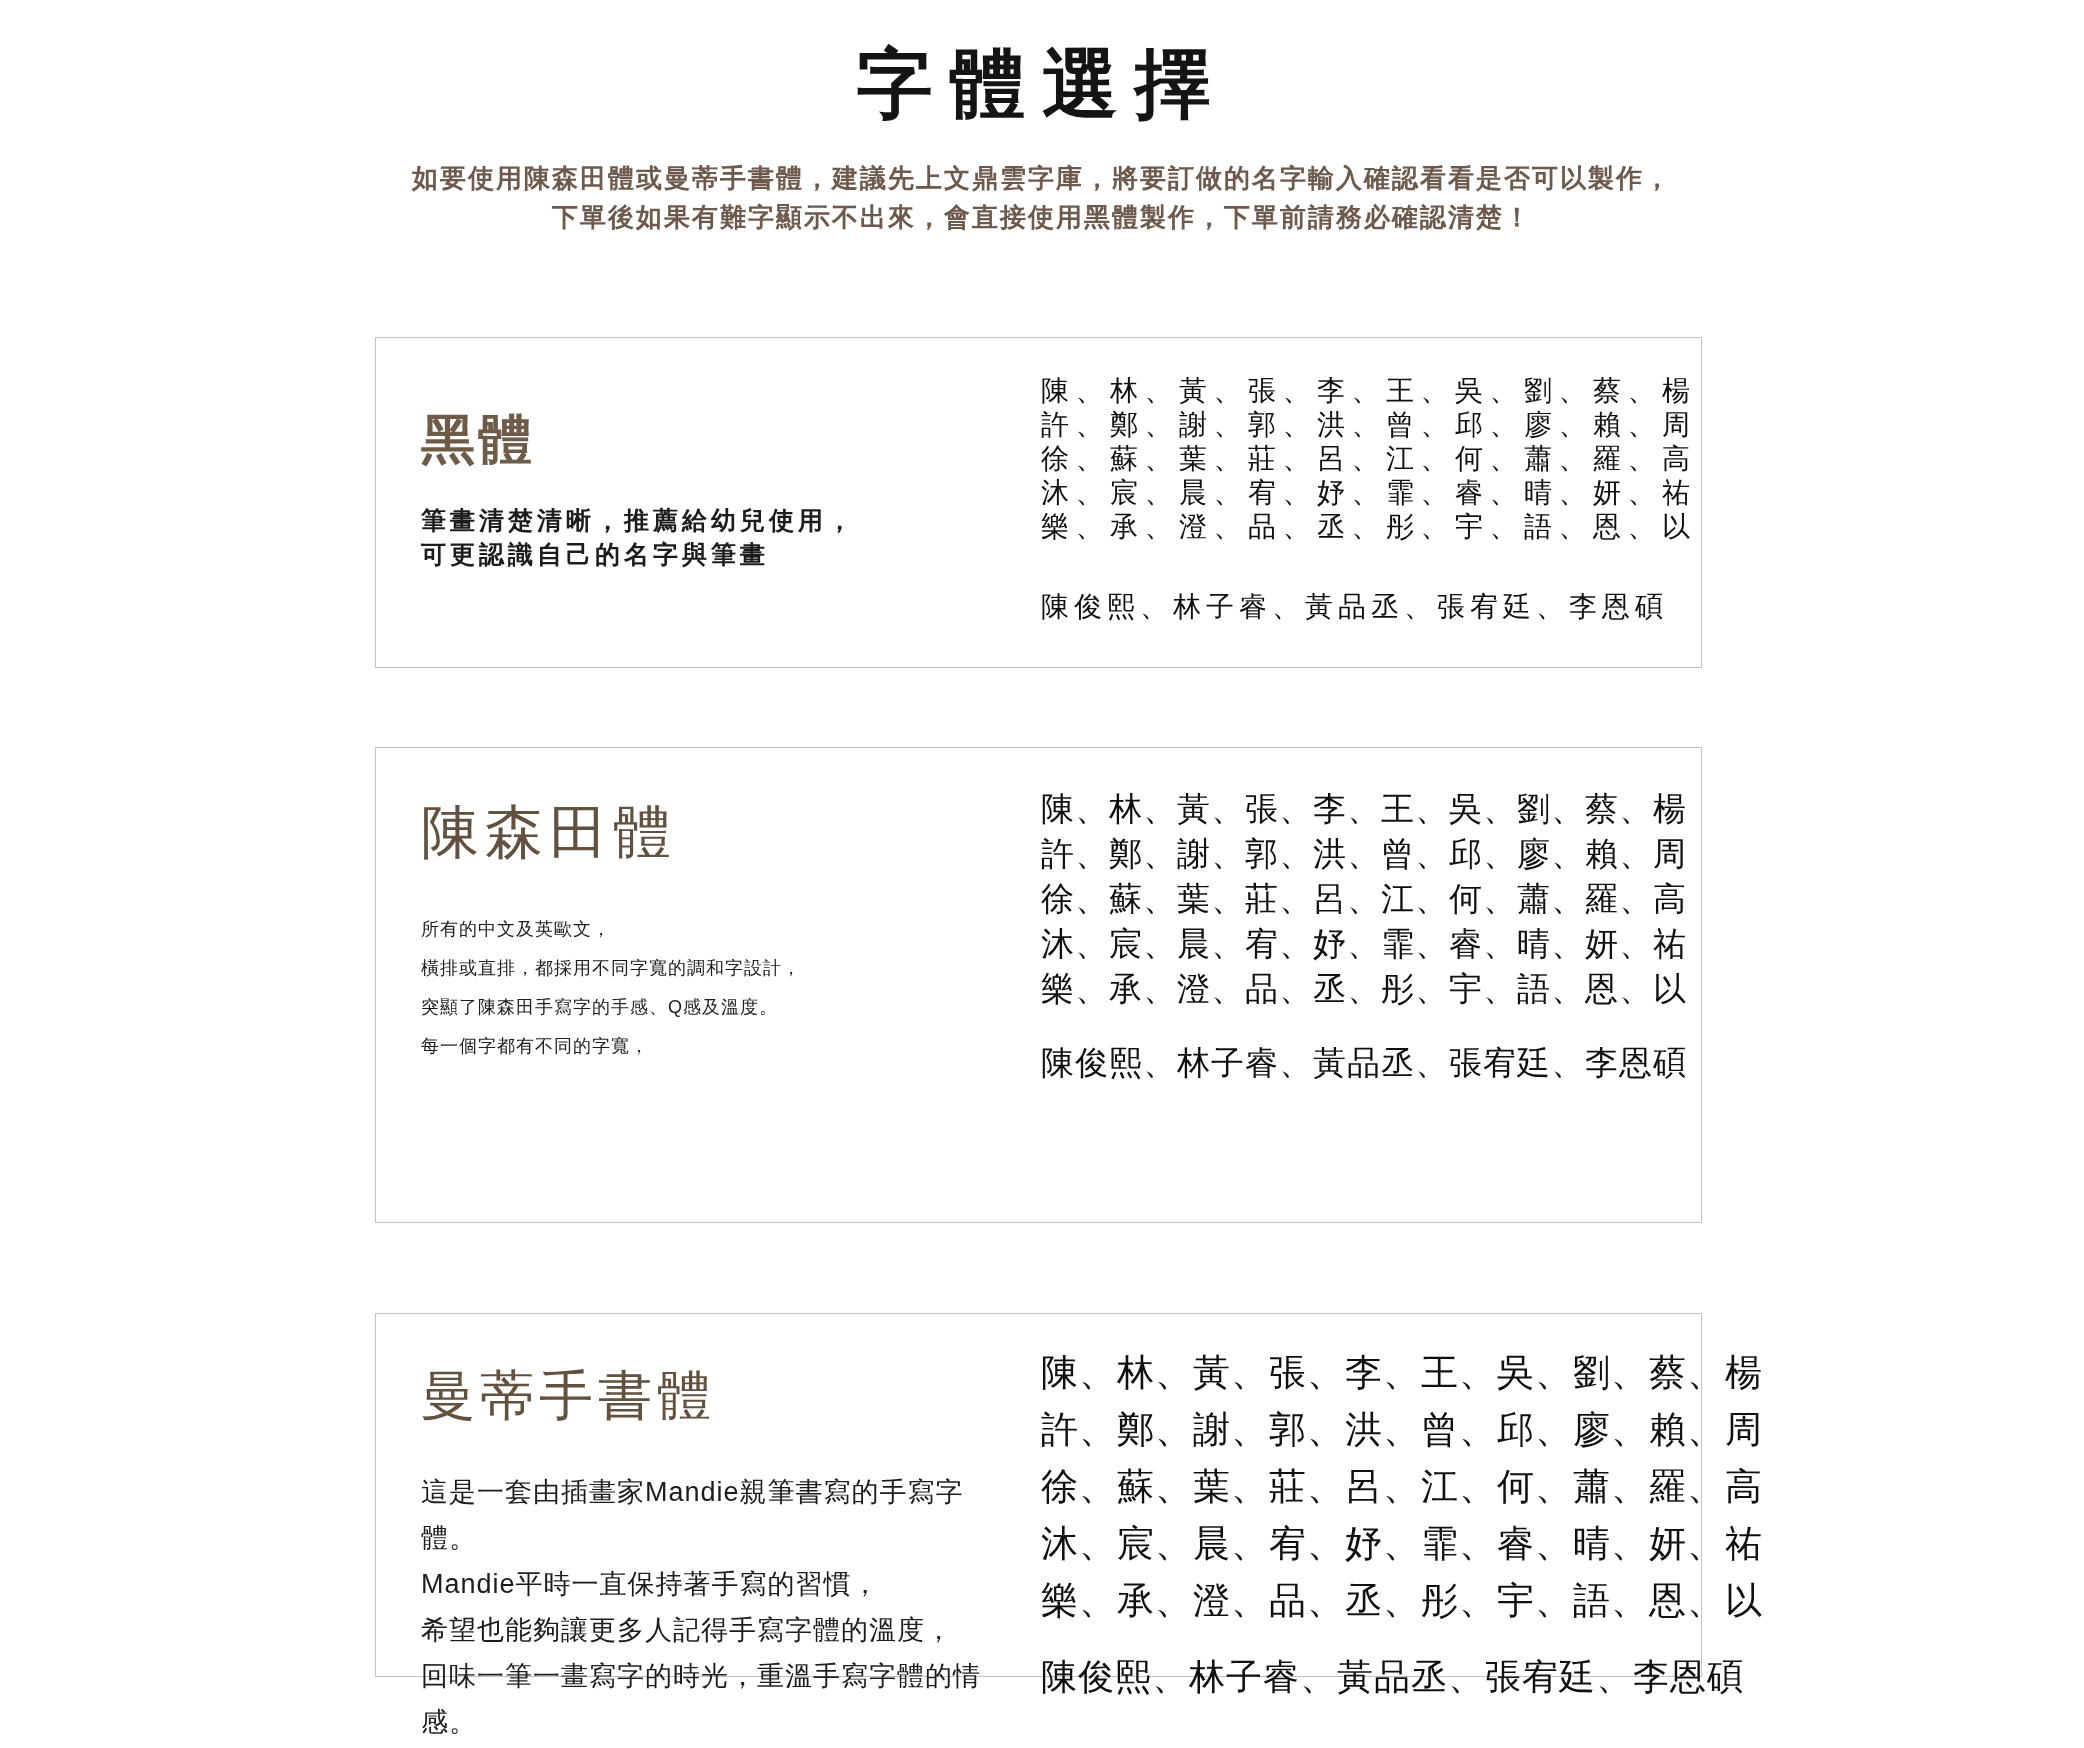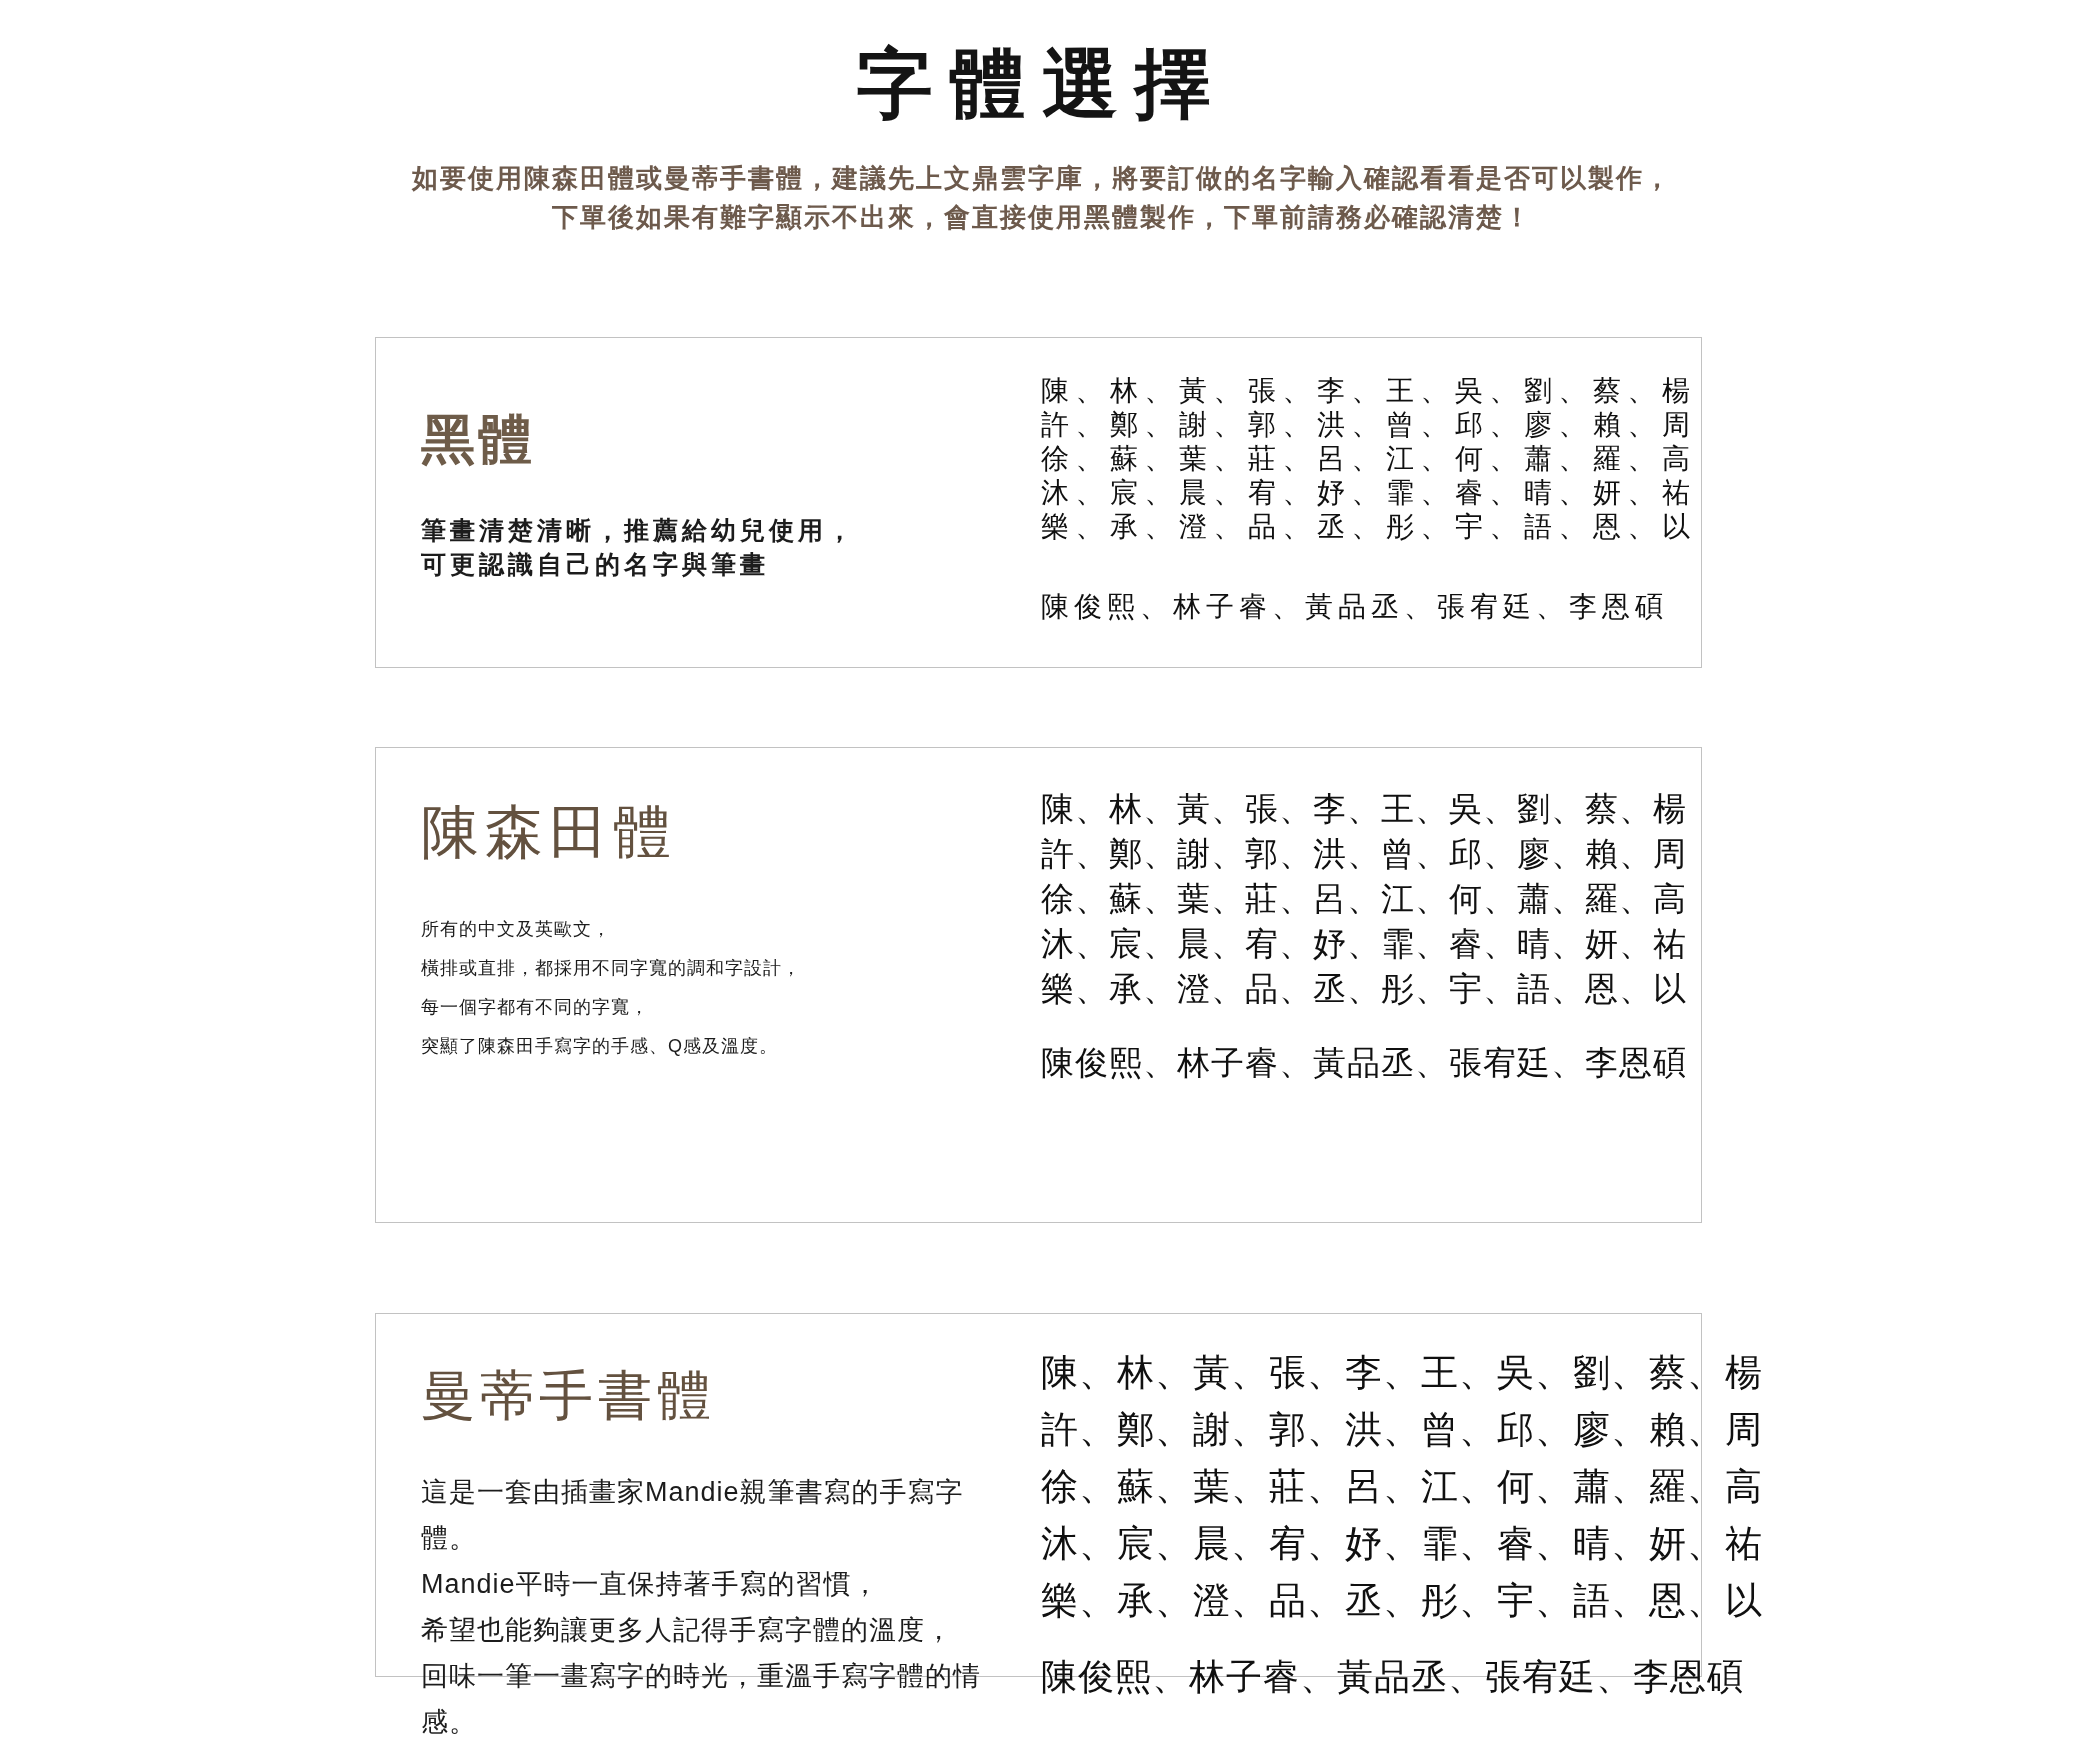--- a/index.html
+++ b/index.html
@@ -57,21 +57,21 @@
   .card-title { font-weight: bold; }
 
   
   .card-heiti .card-left { padding-top: 66px; }
   .card-heiti .card-title {
     font-size: 54px;
     letter-spacing: 3px;
     color: #6e5c49;
   }
   .card-heiti .card-desc {
-    margin-top: 36px;
+    margin-top: 26px;
     font-size: 25px;
     font-weight: bold;
     letter-spacing: 4px;
     line-height: 34px;
     color: #1c1c1c;
   }
   .card-heiti .card-right { padding-top: 36px; }
   .card-heiti .sample-row {
     font-size: 28px;
     line-height: 34px;
@@ -180,22 +180,22 @@
       <div class="sample-names">陳俊熙、林子睿、黃品丞、張宥廷、李恩碩</div>
     </div>
   </section>
 
   <section class="font-card card-chensen">
     <div class="card-left">
       <h2 class="card-title">陳森田體</h2>
       <div class="card-desc">
         <div>所有的中文及英歐文，</div>
         <div>橫排或直排，都採用不同字寬的調和字設計，</div>
+        <div>突顯了陳森田手寫字的手感、Q感及溫度。</div>
         <div>每一個字都有不同的字寬，</div>
-        <div>突顯了陳森田手寫字的手感、Q感及溫度。</div>
       </div>
     </div>
     <div class="card-right">
       <div class="sample-row">陳、林、黃、張、李、王、吳、劉、蔡、楊</div>
       <div class="sample-row">許、鄭、謝、郭、洪、曾、邱、廖、賴、周</div>
       <div class="sample-row">徐、蘇、葉、莊、呂、江、何、蕭、羅、高</div>
       <div class="sample-row">沐、宸、晨、宥、妤、霏、睿、晴、妍、祐</div>
       <div class="sample-row">樂、承、澄、品、丞、彤、宇、語、恩、以</div>
       <div class="sample-names">陳俊熙、林子睿、黃品丞、張宥廷、李恩碩</div>
     </div>

